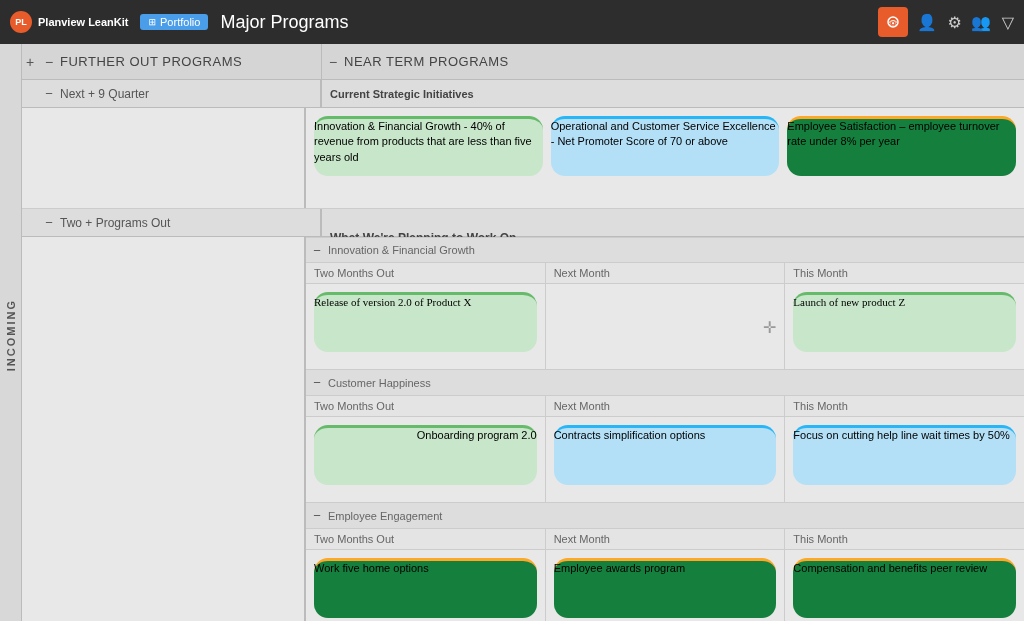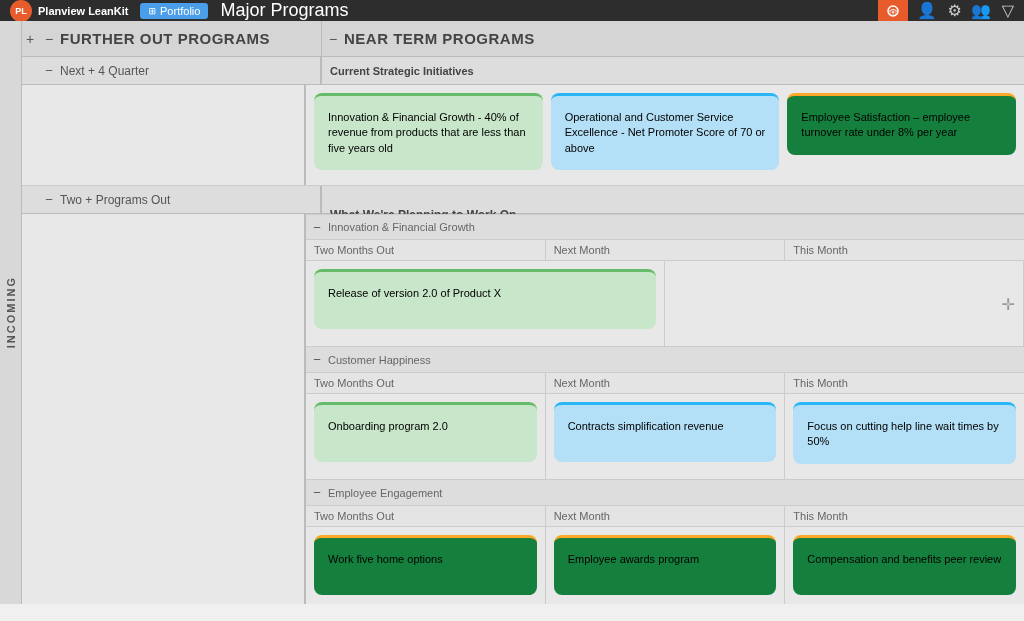--- a/index.html
+++ b/index.html
@@ -1,20 +1,20 @@
 <!DOCTYPE html>
 <html><head>
   <meta charset="utf-8">
   <style>
     * { box-sizing: border-box; margin: 0; padding: 0; }
     body { font-family: 'Segoe UI', Arial, sans-serif; background: #f0f0f0; width: 1024px; height: 621px; overflow: hidden; font-size: 12px; }
 
     
     #header {
-      display: flex; align-items: center; background: #2d2d2d; height: 21px; padding: 0 10px; gap: 12px;
+      display: flex; align-items: center; background: #2d2d2d; height: 44px; padding: 0 10px; gap: 12px;
     }
     #header .logo-area { display: flex; align-items: center; gap: 6px; color: white; font-size: 11px; font-weight: 600; }
     #header .logo-icon { width: 22px; height: 22px; background: #e85c2c; border-radius: 50%; display: flex; align-items: center; justify-content: center; color: white; font-size: 9px; font-weight: bold; }
     #header .portfolio-badge { background: #4a9de8; color: white; padding: 2px 8px; border-radius: 3px; font-size: 11px; display: flex; align-items: center; gap: 4px; }
     #header .portfolio-badge .grid-icon { font-size: 9px; }
     #header .page-title { color: white; font-size: 18px; font-weight: 300; text-align: center; }
     #header .spacer { flex: 1; }
     #header .header-actions { display: flex; align-items: center; gap: 10px; }
     #header .action-btn { width: 30px; height: 30px; background: #555; border-radius: 4px; display: flex; align-items: center; justify-content: center; color: #ccc; font-size: 14px; cursor: pointer; }
     #header .action-btn.active { background: #e85c2c; }
@@ -42,28 +42,28 @@
     #top-header {
       display: flex; background: #d5d5d5; border-bottom: 1px solid #bbb; height: 36px; align-items: center;
     }
     #top-header .add-col { width: 16px; display: flex; align-items: center; justify-content: center; color: #555; font-size: 14px; cursor: pointer; flex-shrink: 0; }
     #top-header .further-out-header { width: 284px; display: flex; align-items: center; flex-shrink: 0; border-right: 1px solid #bbb; height: 100%; }
     #top-header .near-term-header { flex: 1; display: flex; align-items: center; }
     .plus-icon { color: #999; font-size: 16px; position: absolute; right: 8px; top: 50%; transform: translateY(-50%); }
 
     
     .card {
-      border-radius: 8px; padding: 14px; margin-bottom: 6px; font-size: 11px; line-height: 1.4; min-height: 60px; width: 100%;
+      border-radius: 14px; padding: 0; margin-bottom: 6px; font-size: 11px; line-height: 1.4; min-height: 60px; width: 100%;
     }
     .card-green { background: #c8e6c9; border-top: 3px solid #66bb6a; }
     .card-blue { background: #b3e0f7; border-top: 3px solid #29b6f6; }
     .card-orange { background: #15803d; border-top: 3px solid #ffa726; }
 
     .col-header-label {
-      font-size: 15px; font-weight: 700; color: #444; text-transform: uppercase; letter-spacing: 0.5px;
+      font-size: 13px; font-weight: 400; color: #444; text-transform: uppercase; letter-spacing: 0.5px;
     }
   </style>
 </head>
 <body>
 
 <div id="header">
   <div class="logo-area">
     <div class="logo-icon">PL</div>
     <span>Planview LeanKit</span>
   </div>
@@ -104,21 +104,21 @@
       <div class="near-term-header">
         <div class="section-toggle">−</div>
         <span class="col-header-label">NEAR TERM PROGRAMS</span>
       </div>
     </div>
 
     <div style="display:flex; background:#ddd; border-bottom:1px solid #bbb; height:28px; align-items:center;">
       <div style="width:16px;"></div>
       <div style="width:284px; flex-shrink:0; border-right:2px solid #bbb; height:100%; display:flex; align-items:center;">
         <span style="width:22px; text-align:center; cursor:pointer; color:#555; font-size:13px;">−</span>
-        <span style="font-size:12px; color:#555;">Next + 4 Quarter</span>
+        <span style="font-size:12px; color:#555;">Next + 9 Quarter</span>
       </div>
       <div style="flex:1; display:flex; align-items:center; padding-left:8px;">
         <span style="font-size:11px; font-weight:600; color:#444;">Current Strategic Initiatives</span>
       </div>
     </div>
 
     <div style="display:flex; background:#e8e8e8; border-bottom:1px solid #ccc;">
       <div style="width:16px;"></div>
       <div style="width:268px; flex-shrink:0; border-right:2px solid #bbb; min-height:100px;"></div>
       <div style="flex:1; display:flex; padding:8px; gap:8px;">
@@ -160,55 +160,60 @@
           <span style="width:22px; text-align:center; cursor:pointer; color:#555; font-size:13px;">−</span>
           <span style="font-size:11px; color:#666;">Innovation &amp; Financial Growth</span>
         </div>
 
         <div style="display:flex; background:#e4e4e4; border-bottom:1px solid #ccc;">
           <div style="flex:1; border-right:1px solid #ccc; padding:4px 8px; font-size:11px; color:#666;">Two Months Out</div>
           <div style="flex:1; border-right:1px solid #ccc; padding:4px 8px; font-size:11px; color:#666;">Next Month</div>
           <div style="flex:1; padding:4px 8px; font-size:11px; color:#666;">This Month</div>
         </div>
 
-        <div style="display:flex; background:#e8e8e8; border-bottom:1px solid #ccc;">
+        <div style="display:flex; background:#e8e8e8; border-bottom:1px solid #ccc;font-family:Liberation Serif, serif;">
           <div style="flex:1; border-right:1px solid #ccc; padding:8px; min-height:85px;">
             <div class="card card-green">
               <span>Release of version 2.0 of Product X</span>
             </div>
           </div>
           <div style="flex:1; border-right:1px solid #ccc; padding:8px; min-height:85px; position:relative;">
             <span class="plus-icon">✛</span>
+          </div>
+          <div style="flex:1; padding:8px; min-height:85px;">
+            <div class="card card-green">
+              <span>Launch of new product Z</span>
+            </div>
           </div>
         </div>
       </div>
     </div>
 
     <div style="display:flex;">
       <div style="width:16px;"></div>
       <div style="width:268px; flex-shrink:0; border-right:2px solid #bbb;"></div>
       <div style="flex:1;">
         <div style="display:flex; align-items:center; background:#ddd; border-bottom:1px solid #ccc; height:26px;">
           <span style="width:22px; text-align:center; cursor:pointer; color:#555; font-size:13px;">−</span>
           <span style="font-size:11px; color:#666;">Customer Happiness</span>
         </div>
         <div style="display:flex; background:#e4e4e4; border-bottom:1px solid #ccc;">
           <div style="flex:1; border-right:1px solid #ccc; padding:4px 8px; font-size:11px; color:#666;">Two Months Out</div>
           <div style="flex:1; border-right:1px solid #ccc; padding:4px 8px; font-size:11px; color:#666;">Next Month</div>
           <div style="flex:1; padding:4px 8px; font-size:11px; color:#666;">This Month</div>
         </div>
         <div style="display:flex; background:#e8e8e8; border-bottom:1px solid #ccc;">
-          <div style="flex:1; border-right:1px solid #ccc; padding:8px; min-height:85px;">
+          <div style="flex:1; border-right:1px solid #ccc; padding:8px; min-height:85px;text-align:right;">
             <div class="card card-green">
               <span>Onboarding program 2.0</span>
             </div>
           </div>
           <div style="flex:1; border-right:1px solid #ccc; padding:8px; min-height:85px;">
             <div class="card card-blue">
-              <span>Contracts simplification revenue</span>
+              <span>Contracts simplification options</span>
             </div>
           </div>
           <div style="flex:1; padding:8px; min-height:85px;">
             <div class="card card-blue">
               <span>Focus on cutting help line wait times by 50%</span>
             </div>
           </div>
         </div>
       </div>
     </div>

